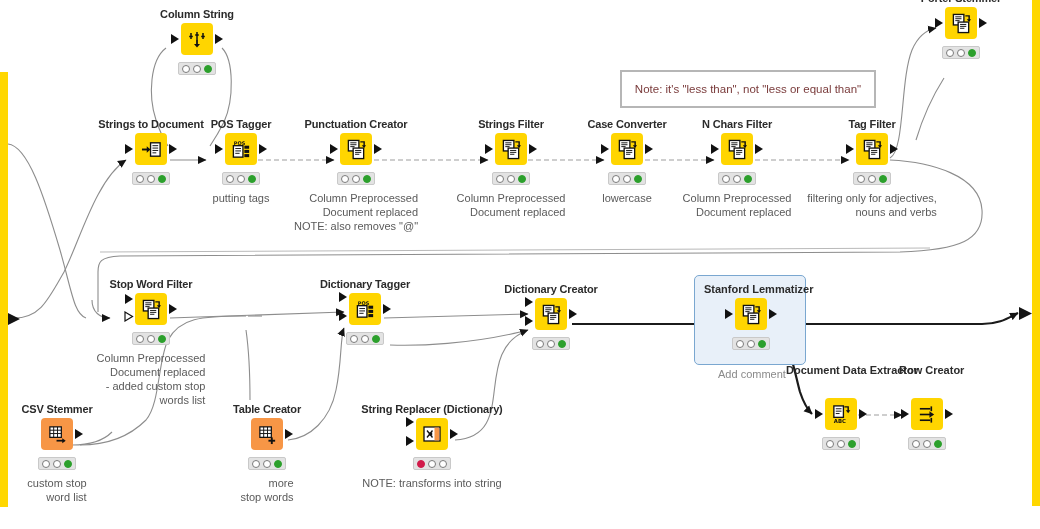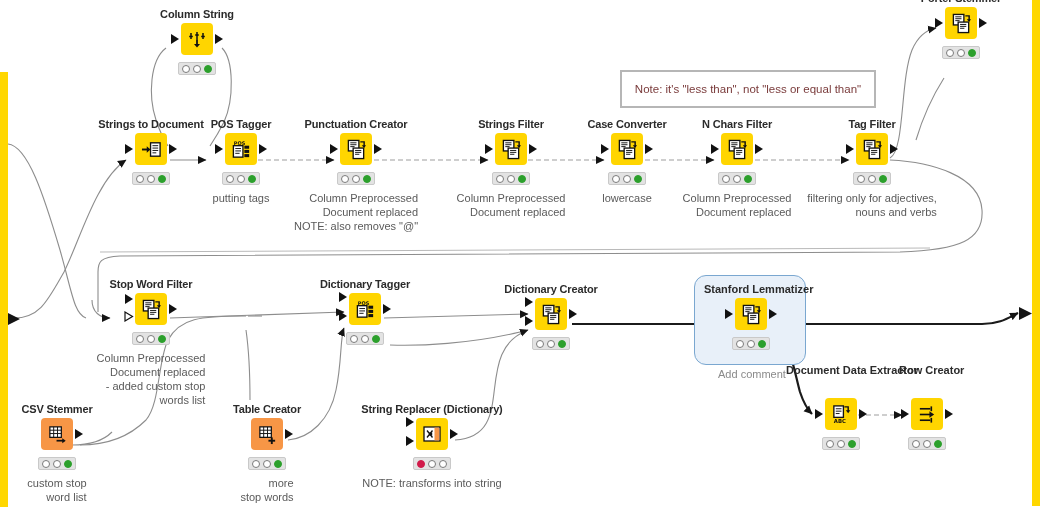--- a/index.html
+++ b/index.html
@@ -67,21 +67,21 @@
     position:absolute;
     border:2px solid #b6b6b6;background:#ffffff;
     display:flex;align-items:center;justify-content:center;
     font-size:11.5px;color:#7a3b3b;
     padding:0 12px;box-sizing:border-box;
   }
 
   
   .annot{
     position:absolute;
-    border:1px solid #7aa7d0;border-radius:12px;
+    border:1px solid #7aa7d0;border-radius:5px;
     background:#e8f0f9;
   }
   .annot .atitle{
     position:absolute;left:9px;top:7px;
     font-size:11px;font-weight:bold;color:#2b2b2b;white-space:nowrap;
   }
   .addcomment{
     position:absolute;font-size:11px;color:#8a8a8a;white-space:nowrap;
   }
   .freelabel{

